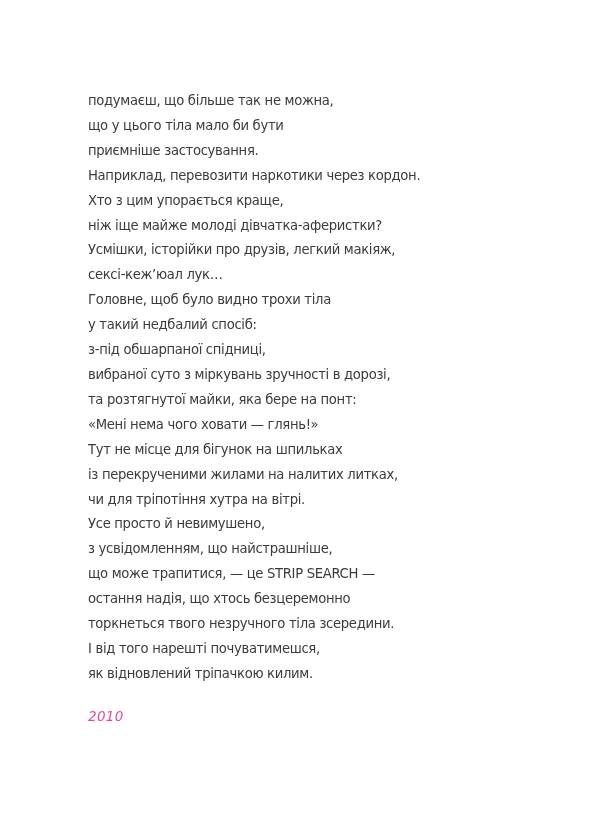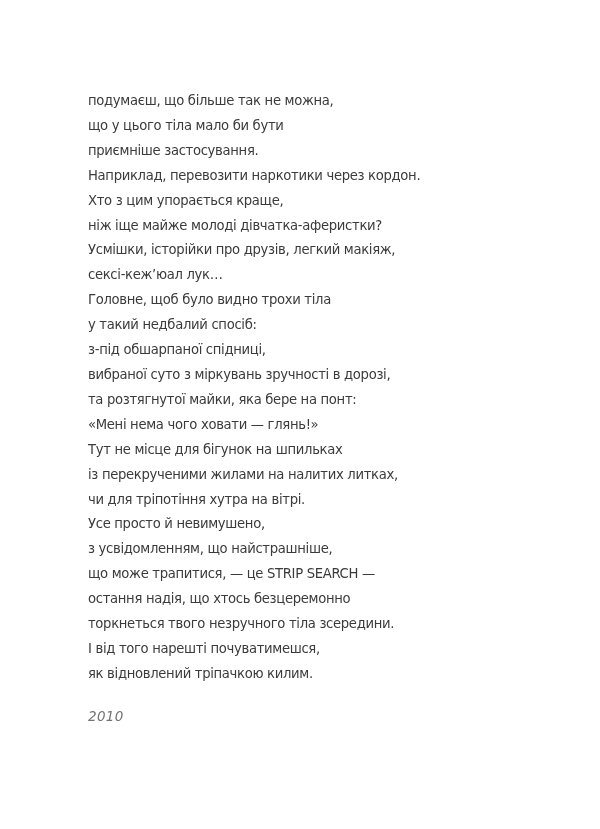--- a/index.html
+++ b/index.html
@@ -38,21 +38,21 @@
       transform: scaleX(0.93);
       transform-origin: left center;
     }
     .year {
       position: absolute;
       left: 88px;
       top: 708px;
       font-family: "DejaVu Sans", sans-serif;
       font-style: italic;
       font-size: 13.5px;
-      color: #737373;
+      color: #ec4899;
       letter-spacing: 0.3px;
     }
   </style>
 </head>
 <body>
 
 <div class="page">
   <ul class="poem">
     <li class="poem-line">подумаєш, що більше так не можна,</li>
     <li class="poem-line">що у цього тіла мало би бути</li>

